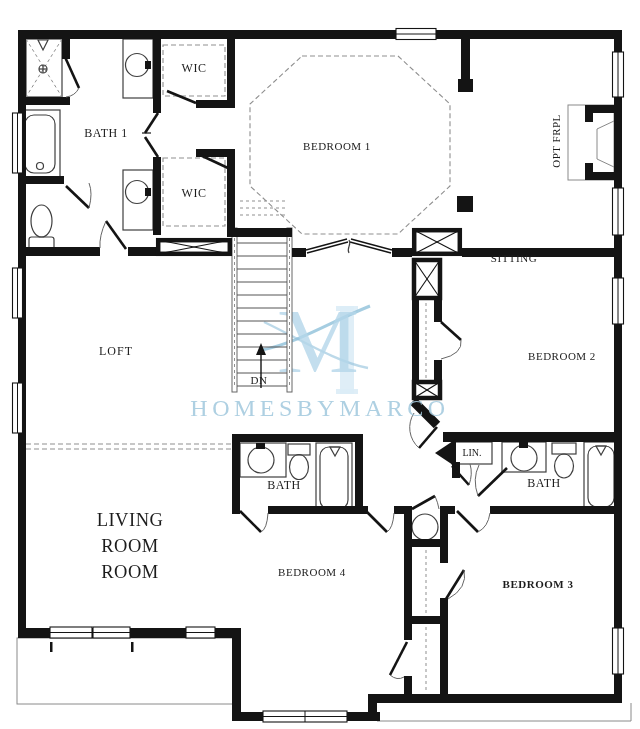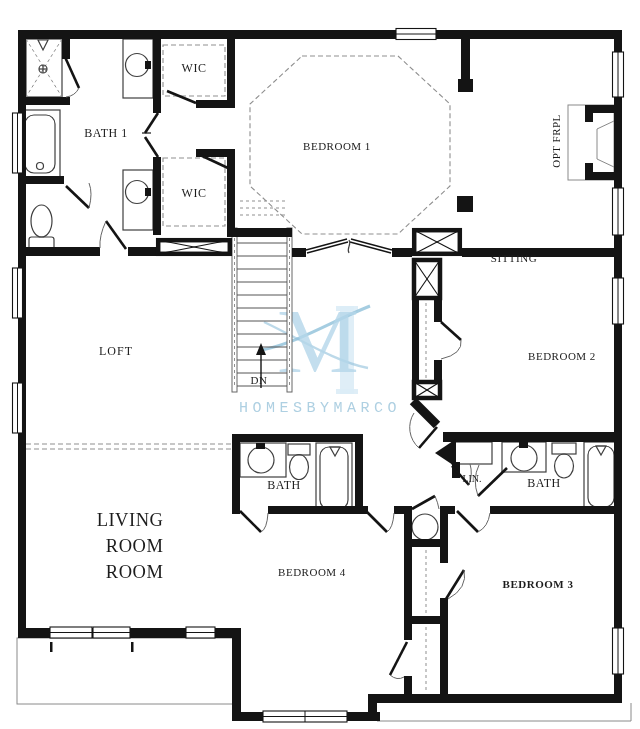--- a/index.html
+++ b/index.html
@@ -28,23 +28,23 @@
   .tread{stroke:#555;stroke-width:1;fill:none;}
   .fixfill{fill:var(--wall);}
   
   .lbl{position:absolute;transform:translate(-50%,-50%);color:var(--label);
        font-size:12px;letter-spacing:.5px;white-space:nowrap;}
   .lbl.big{font-size:12px;letter-spacing:1px;}
   .lbl.med{font-size:11px;}
   .lbl.sm{font-size:10px;letter-spacing:0;}
   .lbl.tiny{font-size:11px;letter-spacing:.5px;}
   .lbl.rot{transform:translate(-50%,-50%) rotate(-90deg);}
-  .lbl.center3{text-align:right;line-height:26px;font-size:18.5px;}
+  .lbl.center3{text-align:center;line-height:26px;font-size:18.5px;}
   .wm-word{position:absolute;transform:translate(-50%,-50%);
-       font-family:Liberation Mono, monospace;font-size:15px;letter-spacing:4.5px;
+       font-family:Liberation Serif, serif;font-size:24px;letter-spacing:4.5px;
        color:var(--watermark-text);opacity:.9;white-space:nowrap;}
   .wm-mono{font-family:"Liberation Serif",serif;font-size:92px;
        fill:var(--watermark-logo);opacity:.8;}
 </style>
 </head>
 <body>
 
 <div class="plan">
 
 <svg width="640" height="729" viewBox="0 0 640 729">
@@ -351,21 +351,21 @@
   <span class="lbl" style="left:106px;top:133px;">BATH 1</span>
   <span class="lbl" style="left:194px;top:68px;">WIC</span>
   <span class="lbl" style="left:194px;top:193px;">WIC</span>
   <span class="lbl med" style="left:337px;top:146px;">BEDROOM 1</span>
   <span class="lbl med" style="left:514px;top:215px;margin-top:43px;">SITTING</span>
   <span class="lbl tiny rot" style="left:556px;top:141px;">OPT FRPL</span>
   <span class="lbl big" style="left:116px;top:351px;">LOFT</span>
   <span class="lbl tiny" style="left:259px;top:380px;">DN</span>
   <span class="lbl med" style="left:537px;top:356px;margin-left:25px;">BEDROOM 2</span>
   <span class="lbl" style="left:284px;top:485px;">BATH</span>
-  <span class="lbl sm" style="left:472px;top:478px;">LIN.</span>
+  <span class="lbl sm" style="left:472px;top:452px;">LIN.</span>
   <span class="lbl" style="left:544px;top:483px;">BATH</span>
   <div class="lbl center3" style="left:130px;top:546px;">
     <div>LIVING</div>
     <div>ROOM</div>
     <div>ROOM</div>
   </div>
   <span class="lbl med" style="left:312px;top:572px;">BEDROOM 4</span>
   <span class="lbl med" style="left:538px;top:584px;font-weight:bold;">BEDROOM 3</span>
   <span class="wm-word" style="left:320px;top:408px;">HOMESBYMARCO</span>
 </div>

